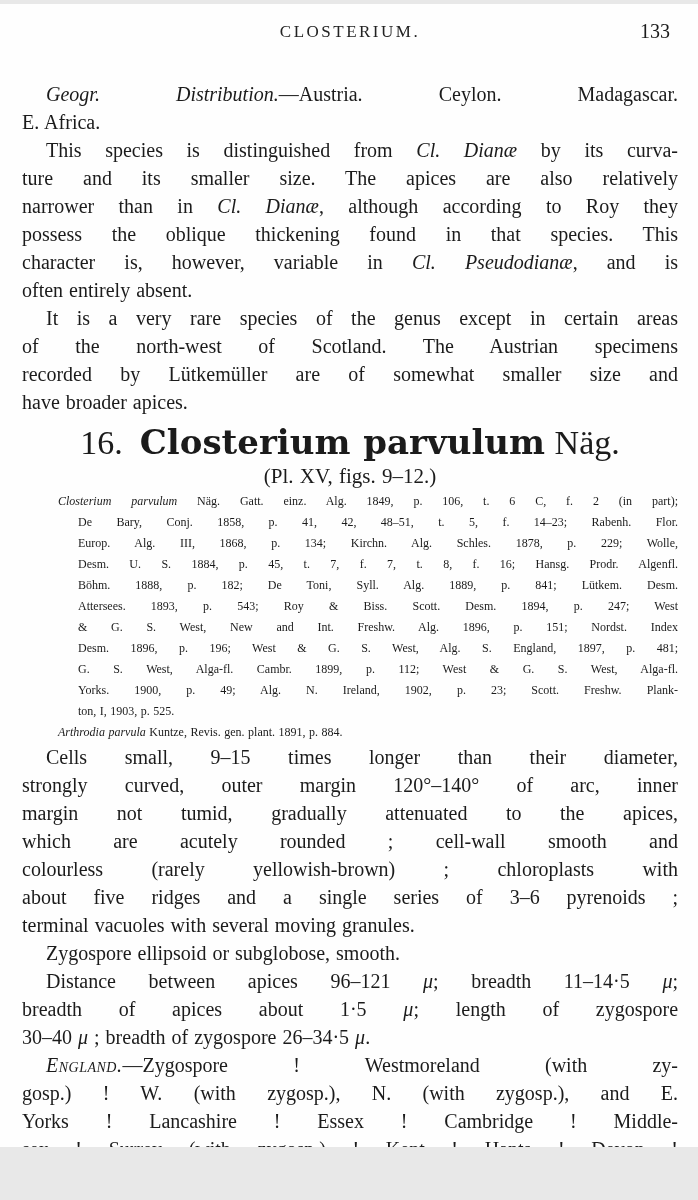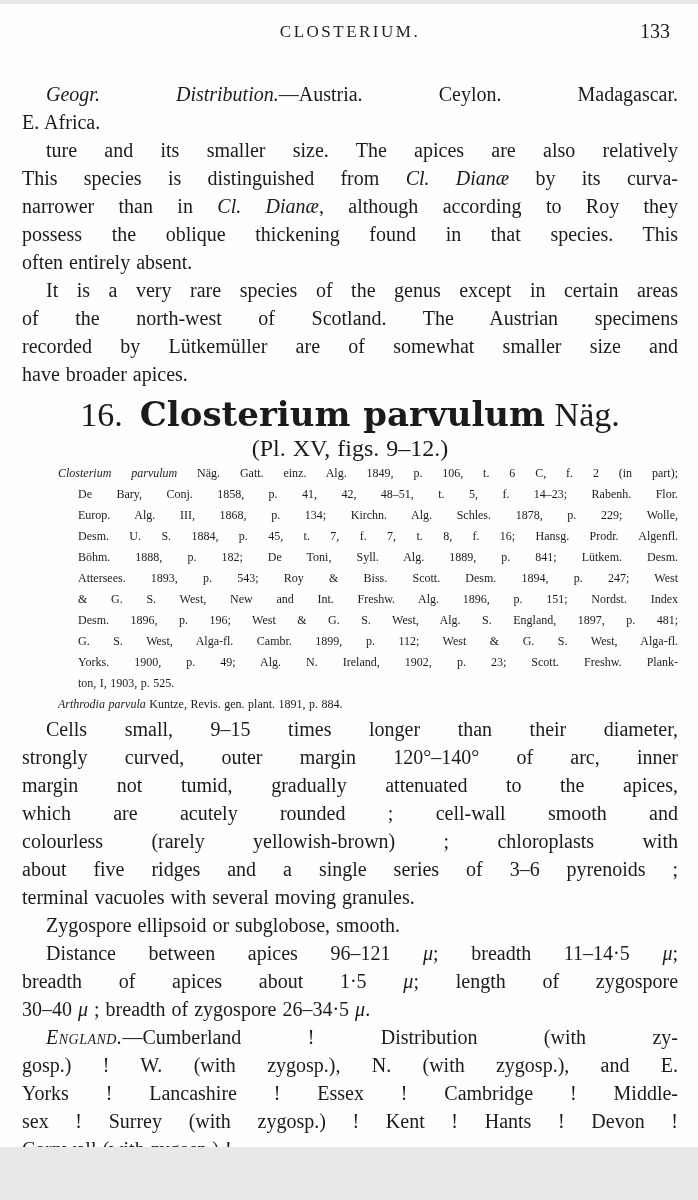--- a/index.html
+++ b/index.html
@@ -63,21 +63,21 @@
     text-align: center;
     text-align-last: center;
     font-size: 34px;
     line-height: 32px;
     text-indent: 0;
   }
   .plate-block { margin-top: 2px; }
   .plate-block .line {
     text-align: center;
     text-align-last: center;
-    font-size: 24px;
+    font-size: 21px;
     line-height: 30px;
     text-indent: 0;
   }
   
   .cite { padding-left: 36px; }
   .cite:first-of-type { margin-top: 8px; }
   .cite .line {
     font-size: 12px;
     line-height: 21px;
     margin-left: 20px;
@@ -94,24 +94,25 @@
     <div class="running-head">CLOSTERIUM.</div>
     <div class="page-number">133</div>
   </div>
 
   <div class="body-text">
     <section class="block main">
         <div class="line"><span class="i">Geogr. Distribution.</span><span class="r">—Austria.  Ceylon.  Madagascar.</span></div>
         <div class="line last"><span class="r">E. Africa.</span></div>
       </section>
     <section class="block main">
+        <div class="line"><span class="r">This species is distinguished from </span><span class="i">Cl. Dianæ</span><span class="r"> by its curva-</span></div>
         <div class="line"><span class="r">ture and its smaller size.  The apices are also relatively</span></div>
-        <div class="line"><span class="r">This species is distinguished from </span><span class="i">Cl. Dianæ</span><span class="r"> by its curva-</span></div>
         <div class="line"><span class="r">narrower than in </span><span class="i">Cl. Dianæ</span><span class="r">, although according to Roy they</span></div>
         <div class="line"><span class="r">possess the oblique thickening found in that species.  This</span></div>
+        <div class="line"><span class="r">character is, however, variable in </span><span class="i">Cl. Pseudodianæ</span><span class="r">, and is</span></div>
         <div class="line last"><span class="r">often entirely absent.</span></div>
       </section>
     <section class="block main">
         <div class="line"><span class="r">It is a very rare species of the genus except in certain areas</span></div>
         <div class="line"><span class="r">of the north-west of Scotland.  The Austrian specimens</span></div>
         <div class="line"><span class="r">recorded by Lütkemüller are of somewhat smaller size and</span></div>
         <div class="line last"><span class="r">have broader apices.</span></div>
       </section>
     <section class="block heading-block">
         <div class="line last"><span class="r">16. </span><span class="b">Closterium parvulum</span><span class="r"> Näg.</span></div>
@@ -146,21 +147,21 @@
       </section>
     <section class="block main">
         <div class="line last"><span class="r">Zygospore ellipsoid or subglobose, smooth.</span></div>
       </section>
     <section class="block main">
         <div class="line"><span class="r">Distance between apices 96–121 </span><span class="i">μ</span><span class="r">; breadth 11–14·5 </span><span class="i">μ</span><span class="r">;</span></div>
         <div class="line"><span class="r">breadth of apices about 1·5 </span><span class="i">μ</span><span class="r">;  length of zygospore</span></div>
         <div class="line last"><span class="r">30–40 </span><span class="i">μ</span><span class="r"> ;  breadth of zygospore 26–34·5 </span><span class="i">μ</span><span class="r">.</span></div>
       </section>
     <section class="block main">
-        <div class="line"><span class="sc">England.</span><span class="r">—Cumberland !  Distribution (with zy-</span></div>
+        <div class="line"><span class="sc">England.</span><span class="r">—Zygospore !  Westmoreland (with zy-</span></div>
         <div class="line"><span class="r">gosp.) !  W. (with zygosp.), N. (with zygosp.), and E.</span></div>
         <div class="line"><span class="r">Yorks !  Lancashire !  Essex !  Cambridge !  Middle-</span></div>
         <div class="line"><span class="r">sex !  Surrey (with zygosp.) !  Kent !  Hants !  Devon !</span></div>
         <div class="line last"><span class="r">Cornwall (with zygosp.) !</span></div>
       </section>
   </div>
 
 </div>
 
 </body></html>

